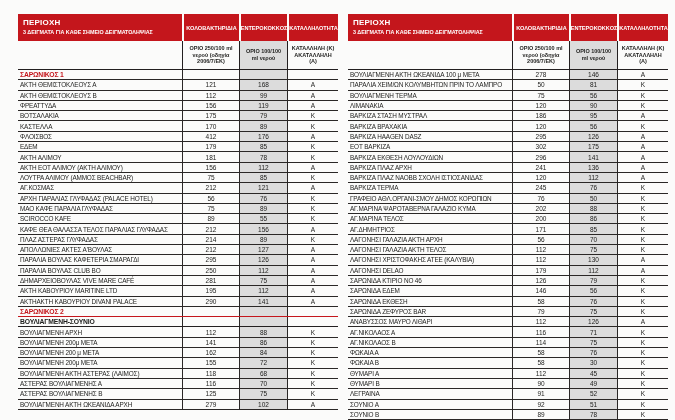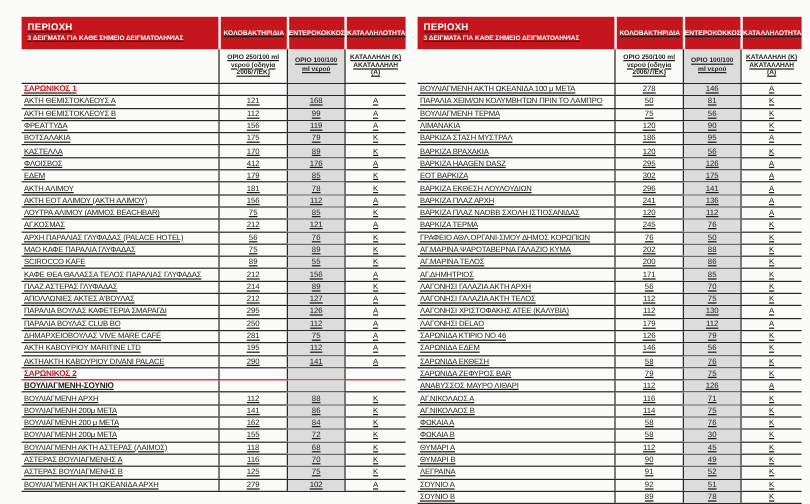--- a/index.html
+++ b/index.html
@@ -3,21 +3,21 @@
 <meta charset="utf-8">
 <style>
   * { box-sizing: border-box; margin: 0; padding: 0; }
   html, body { width: 675px; height: 420px; }
   body {
     background: #fbfbfa;
     font-family: "Liberation Sans", sans-serif;
     color: #1d1d1b;
     overflow: hidden;
   }
-  .page { position: relative; width: 621px; height: 420px; text-decoration: underline; }
+  .page { position: relative; width: 621px; height: 420px; }
   .tables { display: flex; gap: 10px; padding: 14px 7px 0 18px; }
   .wq-table { width: 320px; flex: 0 0 320px; }
 
   
   .cell-name { width: 164px; flex: 0 0 164px; }
   .cell-c1   { width: 57px;  flex: 0 0 57px; }
   .cell-c2   { width: 48px;  flex: 0 0 48px; }
   .cell-c3   { width: 51px;  flex: 0 0 51px; }
 
   

